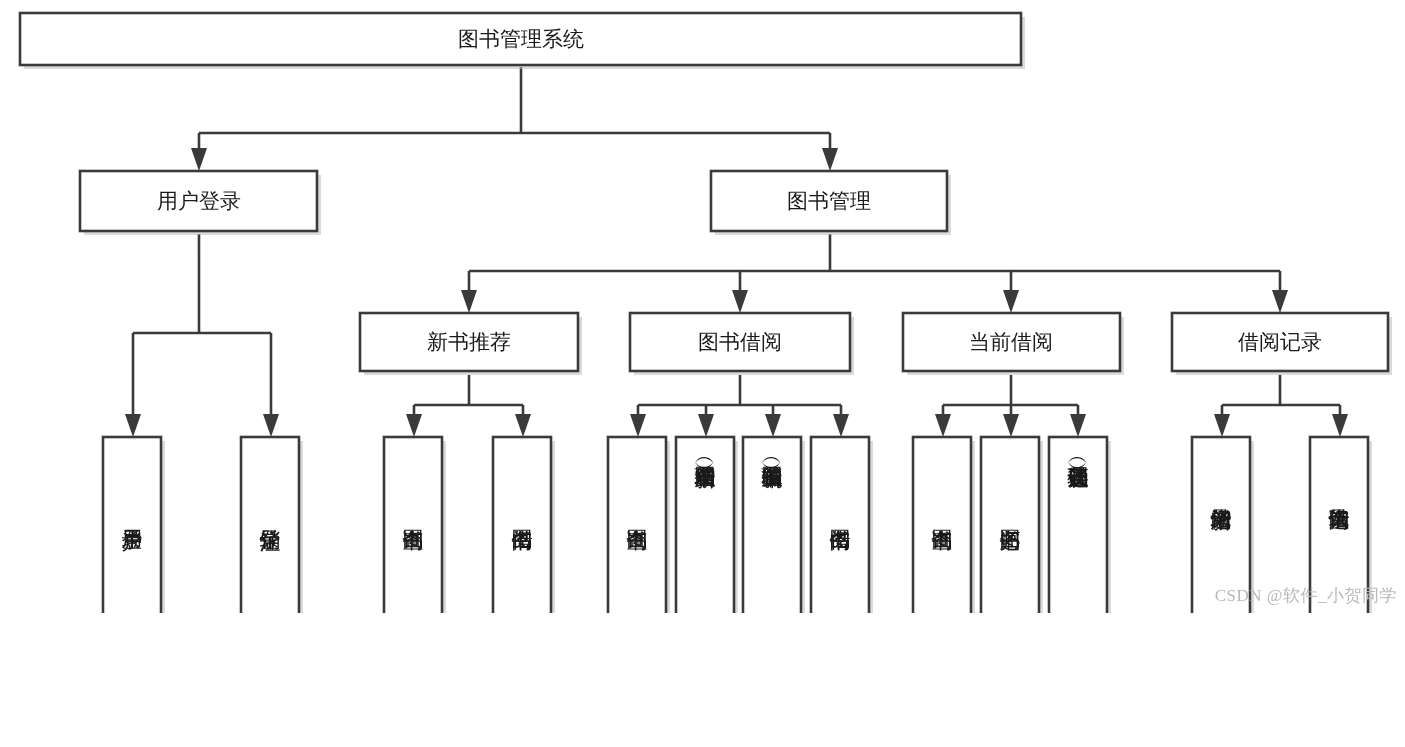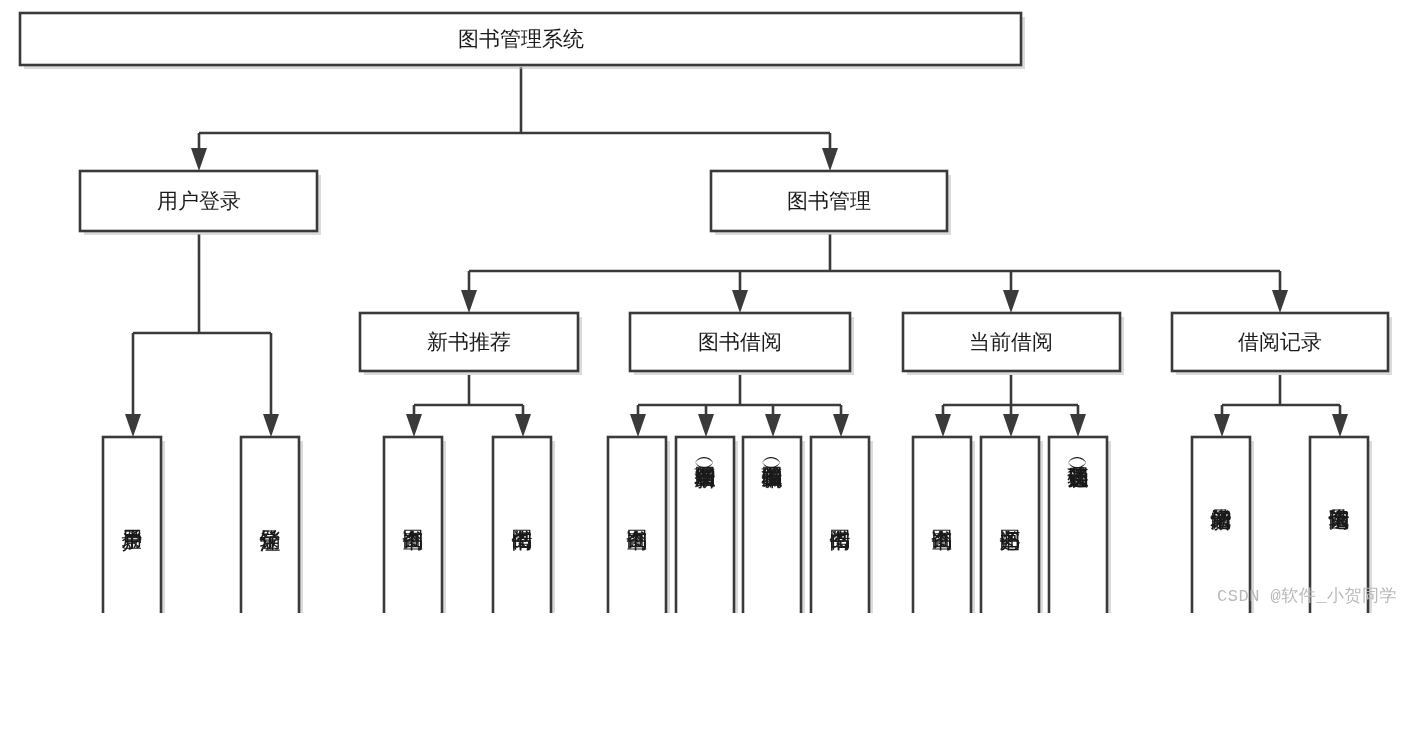--- a/index.html
+++ b/index.html
@@ -55,21 +55,21 @@
   .node-label-vert {
     font-family: "DejaVu Sans", "Liberation Sans", sans-serif;
     fill: #1a1a1a;
     font-size: 21px;
     text-anchor: middle;
   }
   .watermark {
     position: absolute;
     right: 8px;
     bottom: 6px;
-    font-family: Liberation Mono, monospace;
+    font-family: Liberation Serif, serif;
     font-size: 17px;
     color: #b9b9b9;
     letter-spacing: 0.5px;
     white-space: nowrap;
     user-select: none;
   }
 </style>
 </head>
 <body>
 

